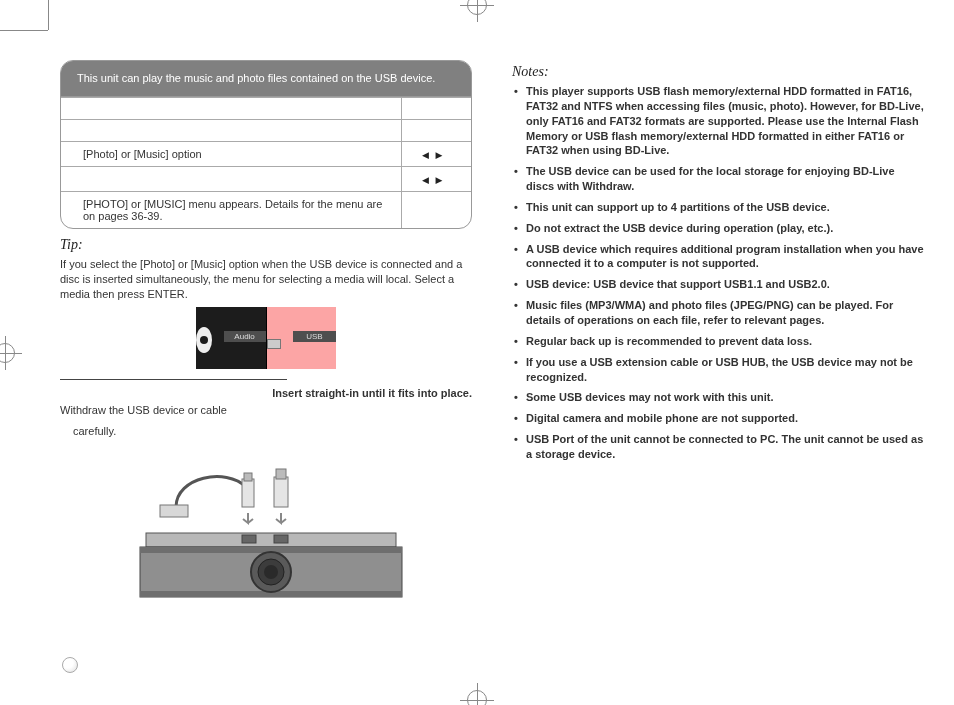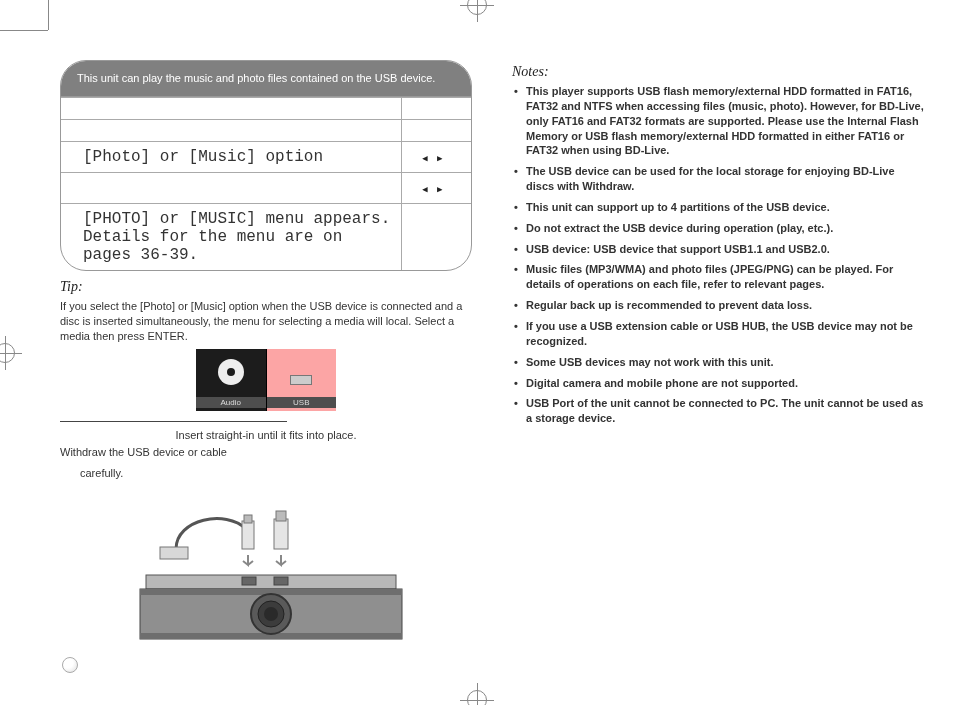--- a/index.html
+++ b/index.html
@@ -27,33 +27,33 @@
     position: absolute;
     left: 60px; right: 30px; top: 60px; bottom: 40px;
     display: flex;
     gap: 40px;
   }
   .col { flex: 1; }
 
   
   .infobox {
     border: 1px solid #999;
-    border-radius: 26px;
+    border-radius: 13px;
     overflow: hidden;
     margin-bottom: 8px;
   }
   .infobox-head {
     background: #808080;
     color: #fff;
     padding: 10px 16px 10px 16px;
     border-bottom: 1px solid #999;
     font-size: 11px;
     line-height: 1.35;
   }
-  .infobox table { width: 100%; border-collapse: collapse; font-size: 16px; font-family: Liberation Mono, monospace; }
+  .infobox table { width: 100%; border-collapse: collapse; font-size: 11px; }
   .infobox td {
     border-top: 1px solid #aaa;
     padding: 6px 10px 6px 22px;
     vertical-align: middle;
     height: 22px;
   }
   .infobox td.right { width: 70px; text-align:center; padding-left:4px; padding-right:10px; border-left:1px solid #aaa; }
   .arrow-lr::before { content: "◀ ▶"; letter-spacing: 2px; color:#222; font-size:9px; }
 
   .heading-script {
@@ -66,33 +66,33 @@
   }
   p { line-height: 1.35; margin-bottom: 6px; }
 
   
   .mini-shot {
     width: 140px; height: 62px;
     background: #1c1c1c;
     margin: 6px auto 10px auto;
     display:flex;
   }
-  .mini-cell { flex:1; display:flex; flex-direction:column; align-items:center; justify-content:flex-end; color:#c9c9c9; font-size:8px; padding-bottom:3px; gap:12px; }
+  .mini-cell { flex:1; display:flex; flex-direction:row; align-items:center; justify-content:flex-end; color:#c9c9c9; font-size:8px; padding-bottom:3px; gap:12px; }
   .mini-cell + .mini-cell { border-left:1px solid #000; background:#fca5a5; }
   .disc-icon {
     width:26px; height:26px; border-radius:50%; background:#eee; position:relative; margin-top:6px;
   }
   .disc-icon::after{content:'';position:absolute;left:50%;top:50%;width:8px;height:8px;border-radius:50%;background:#1c1c1c;transform:translate(-50%,-50%);}
   .usb-icon { width:22px; height:10px; background:#ccc; border:1px solid #777; margin-top:14px; }
   .mini-label { background:#4e4e4e; width:100%; text-align:center; padding:1px 0; color:#ddd; font-size:8px;}
 
   .divider { border:none; border-top:1px solid #444; margin: 6px 0 6px 0; width: 55%;}
-  .insert-text { text-align:center; margin: 0 0 2px 0;}
+  .insert-text { text-align:right; margin: 0 0 2px 0; font-weight: bold;}
   .withdraw-text { text-align:left; }
-  .careful { margin-top:4px; margin-left:20px;}
+  .careful { margin-top:4px; margin-left:13px;}
 
   
   .device-illus {
     width: 300px;
     margin: 8px auto 0 auto;
   }
   .device-illus svg { display:block; }
 
   
   ul.notes { list-style: none; padding-left: 0; font-weight: bold; }
@@ -203,20 +203,21 @@
 
   </div>
 
   <div class="col">
     <div class="heading-script">Notes:</div>
     <ul class="notes">
       <li>This player supports USB flash memory/external HDD formatted in FAT16, FAT32 and NTFS when accessing files (music, photo). However, for BD-Live, only FAT16 and FAT32 formats are supported. Please use the Internal Flash Memory or USB flash memory/external HDD formatted in either FAT16 or FAT32 when using BD-Live.</li>
       <li>The USB device can be used for the local storage for enjoying BD-Live discs with Withdraw.</li>
       <li>This unit can support up to 4 partitions of the USB device.</li>
       <li>Do not extract the USB device during operation (play, etc.).</li>
+      <li>A USB device which requires additional program installation when you have connected it to a computer is not supported.</li>
       <li>USB device: USB device that support USB1.1 and USB2.0.</li>
       <li>Music files (MP3/WMA) and photo files (JPEG/PNG) can be played. For details of operations on each file, refer to relevant pages.</li>
       <li>Regular back up is recommended to prevent data loss.</li>
       <li>If you use a USB extension cable or USB HUB, the USB device may not be recognized.</li>
       <li>Some USB devices may not work with this unit.</li>
       <li>Digital camera and mobile phone are not supported.</li>
       <li>USB Port of the unit cannot be connected to PC. The unit cannot be used as a storage device.</li>
     </ul>
   </div>
 

